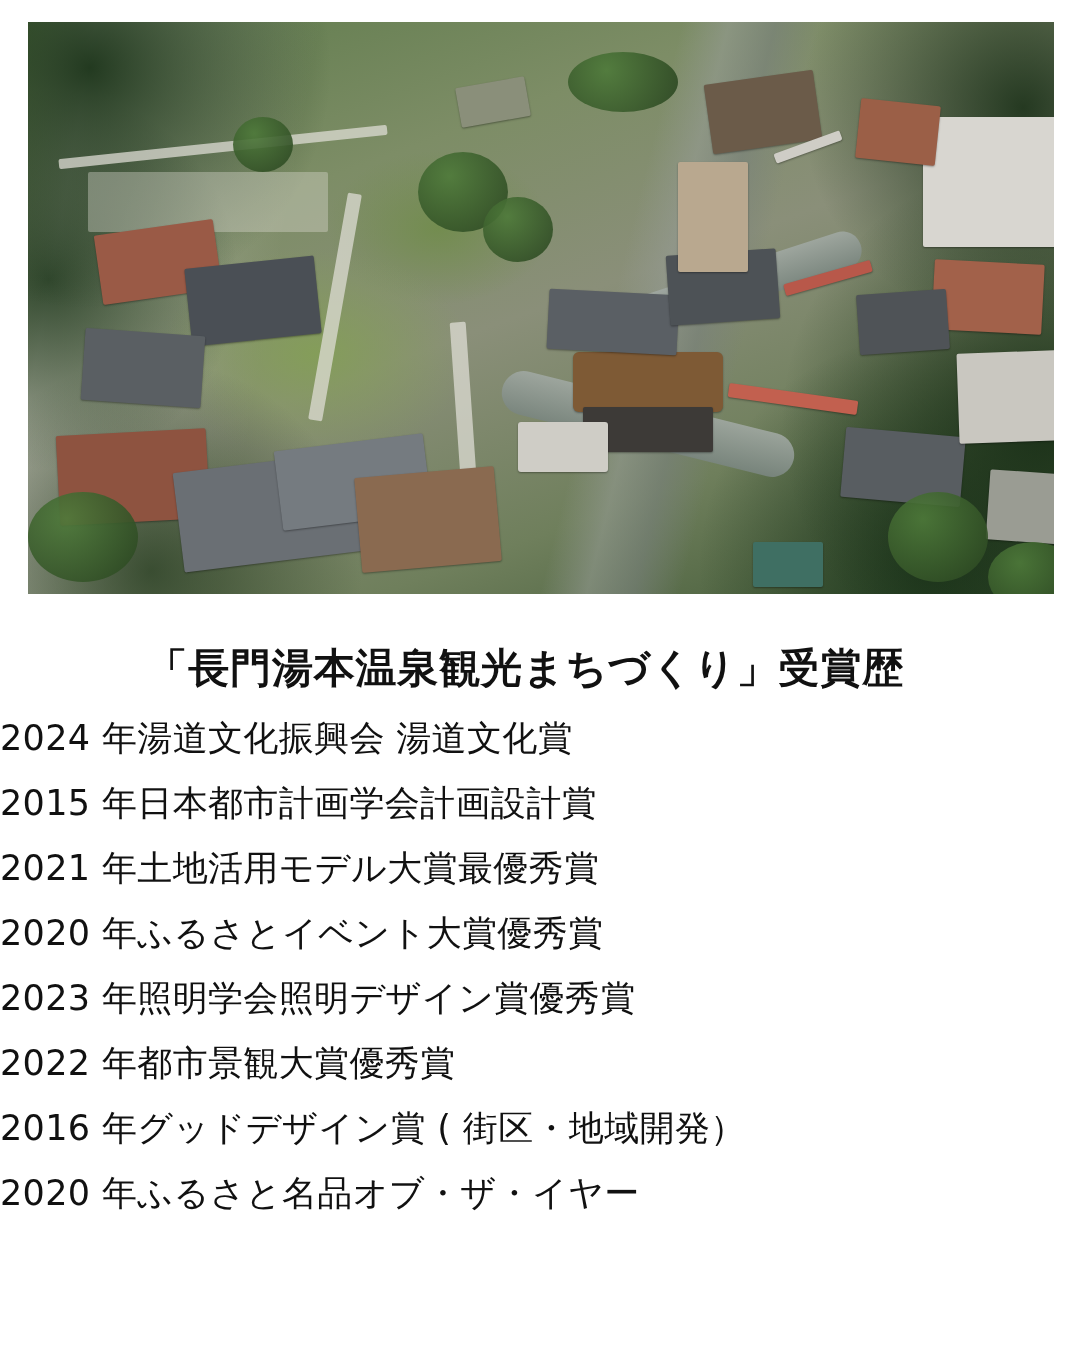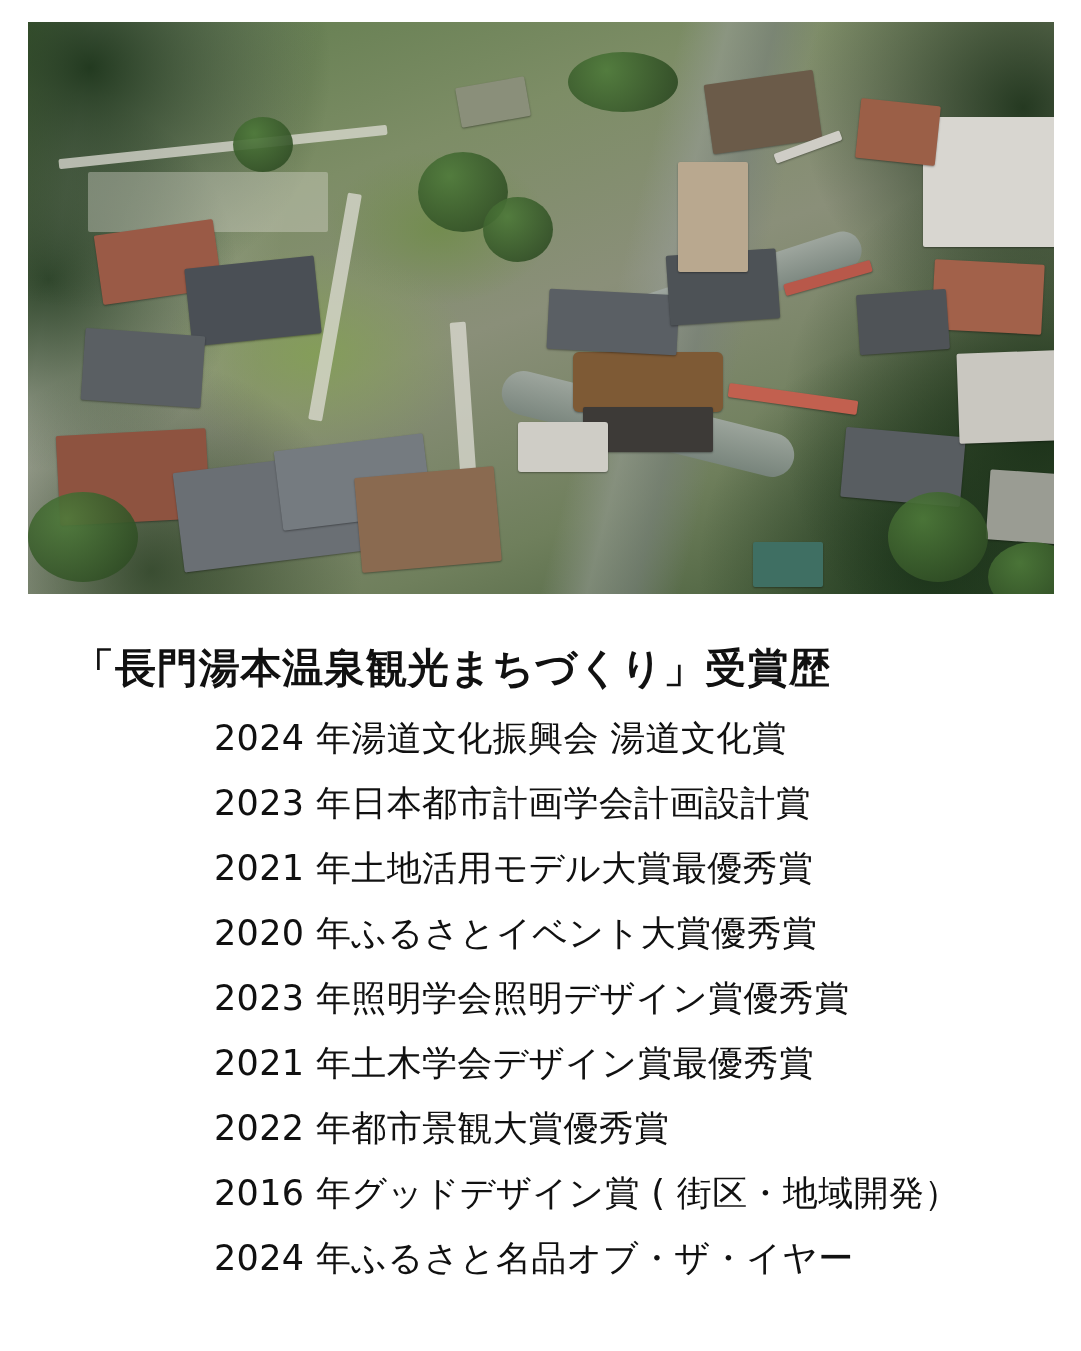--- a/index.html
+++ b/index.html
@@ -77,42 +77,41 @@
     background: radial-gradient(circle at 35% 30%, #4e7a3a, #28421f);
     opacity: 0.9;
   }
 
   
   .heading {
     position: absolute;
     left: 0;
     top: 614px;
     width: 904px;
-    text-align: center;
+    text-align: right;
     font-size: 41px;
     font-weight: 700;
     letter-spacing: 0.02em;
     color: #111111;
     font-family: "DejaVu Sans", "Liberation Sans", sans-serif;
   }
 
   
   .award-list {
     position: absolute;
     left: 0;
     top: 706px;
     width: 1081px;
     padding: 0;
     margin: 0;
     list-style: none;
   }
   .award-item {
     height: 65px;
     line-height: 65px;
-    padding-left: 214px;
     font-size: 35px;
     font-weight: 400;
     color: #111111;
     letter-spacing: 0.01em;
     white-space: nowrap;
     font-family: "DejaVu Sans", "Liberation Sans", sans-serif;
   }
 </style>
 </head>
 <body>
@@ -168,23 +167,22 @@
       <div class="tree" style="left:960px; top:520px; width:90px;  height:70px;"></div>
       <div class="tree" style="left:0px;   top:470px; width:110px; height:90px;"></div>
       <div class="tree" style="left:860px; top:470px; width:100px; height:90px;"></div>
     </div>
   </div>
 
   <h1 class="heading">「長門湯本温泉観光まちづくり」受賞歴</h1>
 
   <ul class="award-list">
     <li class="award-item">2024 年湯道文化振興会 湯道文化賞</li>
-    <li class="award-item">2023 年日本都市計画学会計画設計賞</li>
+    <li class="award-item">2015 年日本都市計画学会計画設計賞</li>
     <li class="award-item">2021 年土地活用モデル大賞最優秀賞</li>
     <li class="award-item">2020 年ふるさとイベント大賞優秀賞</li>
     <li class="award-item">2023 年照明学会照明デザイン賞優秀賞</li>
-    <li class="award-item">2021 年土木学会デザイン賞最優秀賞</li>
     <li class="award-item">2022 年都市景観大賞優秀賞</li>
     <li class="award-item">2016 年グッドデザイン賞 ( 街区・地域開発）</li>
-    <li class="award-item">2024 年ふるさと名品オブ・ザ・イヤー</li>
+    <li class="award-item">2020 年ふるさと名品オブ・ザ・イヤー</li>
   </ul>
 
 </div>
 
 </body></html>

